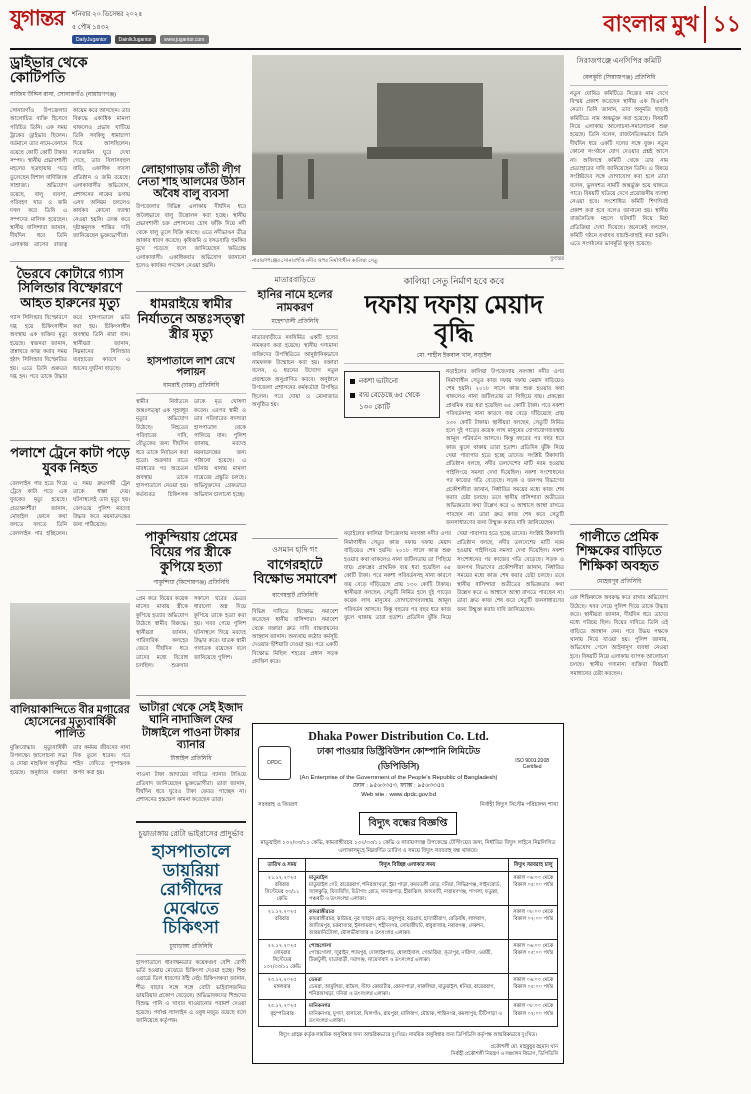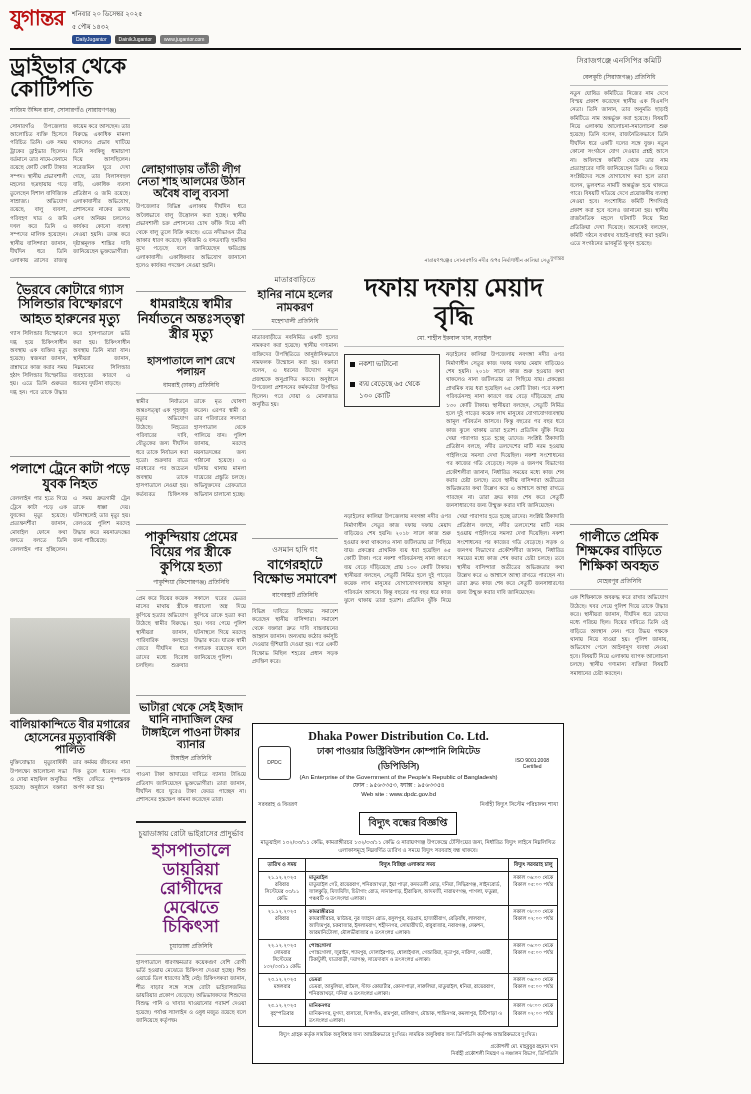--- a/index.html
+++ b/index.html
@@ -27,21 +27,21 @@
   .social.site { background:#7a7a7a; }
   .mast-right { display:flex; align-items:center; gap:6px; }
   .section-title { font-family:"Liberation Serif", serif; font-weight:bold;
     font-size:22px; color:#b11; }
   .page-no { font-family:"Liberation Serif", serif; font-weight:bold; font-size:22px;
     color:#b11; border-left:2px solid #b11; padding-left:6px; }
 
   
   .body-grid { display:flex; gap:6px; margin-top:5px; height:1030px; }
   .col { display:flex; flex-direction:column; }
-  .c1 { width:120px; } .c2 { width:110px; } .c3 { width:312px;align-items:flex-end; } .c4 { width:98px; }
+  .c1 { width:120px; } .c2 { width:110px; } .c3 { width:312px; } .c4 { width:98px; }
 
   
   .hl { font-family:"Liberation Serif", serif; font-weight:bold; color:#111;
     line-height:1.12; text-align:center; }
   .hl-xl { font-size:25px; }
   .hl-lg { font-size:17px; }
   .hl-md { font-size:13px; }
   .hl-sm { font-size:11px; }
   .kicker { font-size:7.5px; text-align:center; color:#333; margin-bottom:2px;
     font-family:"Liberation Serif", serif; }
@@ -108,26 +108,30 @@
             </span>
           <span class="social gray">
               <span>DainikJugantor</span>
             </span>
           <span class="social site">
               <span>www.jugantor.com</span>
             </span>
         </div>
       </div>
     </div>
+    <div class="mast-right">
+      <div class="section-title">বাংলার মুখ</div>
+      <div class="page-no">১১</div>
+    </div>
   </div>
 
   <div class="body-grid">
 
     <div class="col c1">
-      <div class="hl hl-xl" style="font-size:21px;text-align:left;">ড্রাইভার থেকে কোটিপতি</div>
+      <div class="hl hl-xl" style="font-size:14px;text-align:left;">ড্রাইভার থেকে কোটিপতি</div>
       <div class="byline">নাজিম উদ্দিন রানা, সোনারগাঁও (নারায়ণগঞ্জ)</div>
       <div class="txt cols2" style="height:150px;overflow:hidden;">সোনারগাঁও উপজেলার আলোচিত ব্যক্তি হিসেবে পরিচিত তিনি। এক সময় ট্রাকের ড্রাইভার ছিলেন। বর্তমানে তার নামে-বেনামে রয়েছে কোটি কোটি টাকার সম্পদ। স্থানীয় প্রভাবশালী মহলের ছত্রছায়ায় গড়ে তুলেছেন বিশাল বাণিজ্যিক সাম্রাজ্য। অভিযোগ রয়েছে, বালু ব্যবসা, পরিবহণ খাত ও জমি দখল করে তিনি এ সম্পদের মালিক হয়েছেন। স্থানীয় বাসিন্দারা জানান, দীর্ঘদিন ধরে তিনি এলাকায় ত্রাসের রাজত্ব কায়েম করে আসছেন। তার বিরুদ্ধে একাধিক মামলা থাকলেও প্রভাব খাটিয়ে তিনি সবকিছু ধামাচাপা দিয়ে আসছিলেন। সরেজমিন ঘুরে দেখা গেছে, তার বিলাসবহুল বাড়ি, একাধিক ব্যবসা প্রতিষ্ঠান ও জমি রয়েছে। এলাকাবাসীর অভিযোগ, প্রশাসনের নাকের ডগায় এসব অনিয়ম চললেও কার্যকর কোনো ব্যবস্থা নেওয়া হয়নি। তদন্ত করে দৃষ্টান্তমূলক শাস্তির দাবি জানিয়েছেন ভুক্তভোগীরা।</div>
 
       <div class="rule"></div>
       <div class="hl hl-md">ভৈরবে কোটারে গ্যাস সিলিন্ডার বিস্ফোরণে আহত হারুনের মৃত্যু</div>
       <div class="txt cols2" style="height:122px;overflow:hidden;margin-top:3px;">গ্যাস সিলিন্ডার বিস্ফোরণে দগ্ধ হয়ে চিকিৎসাধীন অবস্থায় এক ব্যক্তির মৃত্যু হয়েছে। স্বজনরা জানান, রান্নাঘরে কাজ করার সময় হঠাৎ সিলিন্ডার বিস্ফোরিত হয়। এতে তিনি গুরুতর দগ্ধ হন। পরে তাকে উদ্ধার করে হাসপাতালে ভর্তি করা হয়। চিকিৎসাধীন অবস্থায় তিনি মারা যান। স্থানীয়রা জানান, নিম্নমানের সিলিন্ডার ব্যবহারের কারণে এ ধরনের দুর্ঘটনা বাড়ছে।</div>
 
       <div class="rule"></div>
       <div class="hl hl-md">পলাশে ট্রেনে কাটা পড়ে যুবক নিহত</div>
       <div class="txt cols2" style="height:118px;overflow:hidden;margin-top:3px;">রেললাইন পার হতে গিয়ে ট্রেনে কাটা পড়ে এক যুবকের মৃত্যু হয়েছে। প্রত্যক্ষদর্শীরা জানান, মোবাইল ফোনে কথা বলতে বলতে তিনি রেললাইন পার হচ্ছিলেন। এ সময় দ্রুতগামী ট্রেন তাকে ধাক্কা দেয়। ঘটনাস্থলেই তার মৃত্যু হয়। রেলওয়ে পুলিশ মরদেহ উদ্ধার করে ময়নাতদন্তের জন্য পাঠিয়েছে।</div>
@@ -152,21 +156,21 @@
       <div class="byline" style="text-align:center;">পাকুন্দিয়া (কিশোরগঞ্জ) প্রতিনিধি</div>
       <div class="txt cols2" style="height:96px;overflow:hidden;">প্রেম করে বিয়ের কয়েক মাসের মাথায় স্ত্রীকে কুপিয়ে হত্যার অভিযোগ উঠেছে স্বামীর বিরুদ্ধে। স্থানীয়রা জানান, পারিবারিক কলহের জেরে দীর্ঘদিন ধরে তাদের মধ্যে বিরোধ চলছিল। শুক্রবার সকালে ঘরের ভেতর ধারালো অস্ত্র দিয়ে কুপিয়ে তাকে হত্যা করা হয়। খবর পেয়ে পুলিশ ঘটনাস্থলে গিয়ে মরদেহ উদ্ধার করে। ঘাতক স্বামী পলাতক রয়েছেন বলে জানিয়েছে পুলিশ।</div>
 
       <div class="rule"></div>
       <div class="hl hl-sm">ভাটারা থেকে সেই ইজাদ ঘানি নাদাজিল ফের টাঙ্গাইলে পাওনা টাকার ব্যানার</div>
       <div class="byline" style="text-align:center;">টাঙ্গাইল প্রতিনিধি</div>
       <div class="txt" style="height:46px;overflow:hidden;">পাওনা টাকা আদায়ের দাবিতে ব্যানার টাঙিয়ে প্রতিবাদ জানিয়েছেন ভুক্তভোগীরা। তারা জানান, দীর্ঘদিন ধরে ঘুরেও টাকা ফেরত পাচ্ছেন না। প্রশাসনের হস্তক্ষেপ কামনা করেছেন তারা।</div>
 
       <div class="rule-d"></div>
       <div class="kicker">চুয়াডাঙ্গায় রোটা ভাইরাসের প্রাদুর্ভাব</div>
-      <div class="hl hl-lg" style="color:#701a75;font-family:Liberation Mono, monospace;">হাসপাতালে ডায়রিয়া রোগীদের মেঝেতে চিকিৎসা</div>
+      <div class="hl hl-lg" style="color:#0c4a6e;">হাসপাতালে ডায়রিয়া রোগীদের মেঝেতে চিকিৎসা</div>
       <div class="byline" style="text-align:center;">চুয়াডাঙ্গা প্রতিনিধি</div>
       <div class="txt" style="height:70px;overflow:hidden;">হাসপাতালে ধারণক্ষমতার কয়েকগুণ বেশি রোগী ভর্তি হওয়ায় মেঝেতে চিকিৎসা দেওয়া হচ্ছে। শিশু ওয়ার্ডে তিল ধারণের ঠাঁই নেই। চিকিৎসকরা জানান, শীত বাড়ার সঙ্গে সঙ্গে রোটা ভাইরাসজনিত ডায়রিয়ার প্রকোপ বেড়েছে। অভিভাবকদের শিশুদের বিশুদ্ধ পানি ও খাবার খাওয়ানোর পরামর্শ দেওয়া হয়েছে। পর্যাপ্ত স্যালাইন ও ওষুধ মজুত রয়েছে বলে জানিয়েছে কর্তৃপক্ষ।</div>
     </div>
 
     <div class="col c3">
       <div class="photo ph-river" style="height:200px;">
         <div style="position:absolute;left:40%;top:14%;width:34%;height:34%;background:#6d6d66;"></div>
         <div style="position:absolute;left:37%;top:46%;width:40%;height:6%;background:#57574f;"></div>
         <div style="position:absolute;left:0;bottom:0;width:100%;height:22%;background:linear-gradient(#9b9b95,#87877f);"></div>
         <div style="position:absolute;left:8%;top:50%;width:2%;height:22%;background:#5a5a53;"></div>
@@ -185,30 +189,31 @@
           <div class="hl hl-sm">হানির নামে হলের নামকরণ</div>
           <div class="byline" style="text-align:center;">মহেশখালী প্রতিনিধি</div>
           <div class="txt" style="height:200px;overflow:hidden;">মাতারবাড়ীতে নবনির্মিত একটি হলের নামকরণ করা হয়েছে। স্থানীয় গণ্যমান্য ব্যক্তিদের উপস্থিতিতে আনুষ্ঠানিকভাবে নামফলক উন্মোচন করা হয়। বক্তারা বলেন, এ ধরনের উদ্যোগ নতুন প্রজন্মকে অনুপ্রাণিত করবে। অনুষ্ঠানে উপজেলা প্রশাসনের কর্মকর্তারা উপস্থিত ছিলেন। পরে দোয়া ও মোনাজাত অনুষ্ঠিত হয়।</div>
           <div class="rule"></div>
           <div class="kicker">ওসমান হাদি গং</div>
           <div class="hl hl-md">বাগেরহাটে বিক্ষোভ সমাবেশ</div>
           <div class="byline" style="text-align:center;">বাগেরহাট প্রতিনিধি</div>
           <div class="txt" style="height:110px;overflow:hidden;">বিভিন্ন দাবিতে বিক্ষোভ সমাবেশ করেছেন স্থানীয় বাসিন্দারা। সমাবেশ থেকে বক্তারা দ্রুত দাবি বাস্তবায়নের আহ্বান জানান। অন্যথায় কঠোর কর্মসূচি দেওয়ার হুঁশিয়ারি দেওয়া হয়। পরে একটি বিক্ষোভ মিছিল শহরের প্রধান সড়ক প্রদক্ষিণ করে।</div>
         </div>
         <div style="flex:1;">
+          <div class="kicker" style="font-size:9px;">কালিয়া সেতু নির্মাণ হবে কবে</div>
           <div class="hl hl-xl">দফায় দফায় মেয়াদ বৃদ্ধি</div>
           <div class="byline" style="text-align:center;">মো. শাহীন ইকবাল খান, নড়াইল</div>
           <div style="display:flex;gap:6px;">
             <div style="width:96px;">
               <div class="bullets">
                 <div>
                     <span class="sq"></span>
                     <span>নকশা ভাটানো</span>
                   </div>
-                <div style="margin-top:9px;">
+                <div style="margin-top:3px;">
                     <span class="sq"></span>
                     <span>ব্যয় বেড়েছে ৬৫ থেকে ১৩০ কোটি</span>
                   </div>
               </div>
             </div>
             <div style="flex:1;" class="txt">নড়াইলের কালিয়া উপজেলায় নবগঙ্গা নদীর ওপর নির্মাণাধীন সেতুর কাজ দফায় দফায় মেয়াদ বাড়িয়েও শেষ হয়নি। ২০১৮ সালে কাজ শুরু হওয়ার কথা থাকলেও নানা জটিলতায় তা পিছিয়ে যায়। প্রকল্পের প্রাথমিক ব্যয় ধরা হয়েছিল ৬৫ কোটি টাকা। পরে নকশা পরিবর্তনসহ নানা কারণে ব্যয় বেড়ে দাঁড়িয়েছে প্রায় ১৩০ কোটি টাকায়। স্থানীয়রা বলছেন, সেতুটি নির্মিত হলে দুই পাড়ের কয়েক লাখ মানুষের যোগাযোগব্যবস্থায় আমূল পরিবর্তন আসবে। কিন্তু বছরের পর বছর ধরে কাজ ঝুলে থাকায় তারা হতাশ। প্রতিদিন ঝুঁকি নিয়ে খেয়া পারাপার হতে হচ্ছে তাদের। সংশ্লিষ্ট ঠিকাদারি প্রতিষ্ঠান বলছে, নদীর তলদেশের মাটি নরম হওয়ায় পাইলিংয়ে সমস্যা দেখা দিয়েছিল। নকশা সংশোধনের পর কাজের গতি বেড়েছে। সড়ক ও জনপথ বিভাগের প্রকৌশলীরা জানান, নির্ধারিত সময়ের মধ্যে কাজ শেষ করার চেষ্টা চলছে। তবে স্থানীয় বাসিন্দারা অতীতের অভিজ্ঞতার কথা উল্লেখ করে এ আশ্বাসে আস্থা রাখতে পারছেন না। তারা দ্রুত কাজ শেষ করে সেতুটি জনসাধারণের জন্য উন্মুক্ত করার দাবি জানিয়েছেন।</div>
           </div>
           <div class="txt cols2" style="height:150px;overflow:hidden;margin-top:3px;">নড়াইলের কালিয়া উপজেলায় নবগঙ্গা নদীর ওপর নির্মাণাধীন সেতুর কাজ দফায় দফায় মেয়াদ বাড়িয়েও শেষ হয়নি। ২০১৮ সালে কাজ শুরু হওয়ার কথা থাকলেও নানা জটিলতায় তা পিছিয়ে যায়। প্রকল্পের প্রাথমিক ব্যয় ধরা হয়েছিল ৬৫ কোটি টাকা। পরে নকশা পরিবর্তনসহ নানা কারণে ব্যয় বেড়ে দাঁড়িয়েছে প্রায় ১৩০ কোটি টাকায়। স্থানীয়রা বলছেন, সেতুটি নির্মিত হলে দুই পাড়ের কয়েক লাখ মানুষের যোগাযোগব্যবস্থায় আমূল পরিবর্তন আসবে। কিন্তু বছরের পর বছর ধরে কাজ ঝুলে থাকায় তারা হতাশ। প্রতিদিন ঝুঁকি নিয়ে খেয়া পারাপার হতে হচ্ছে তাদের। সংশ্লিষ্ট ঠিকাদারি প্রতিষ্ঠান বলছে, নদীর তলদেশের মাটি নরম হওয়ায় পাইলিংয়ে সমস্যা দেখা দিয়েছিল। নকশা সংশোধনের পর কাজের গতি বেড়েছে। সড়ক ও জনপথ বিভাগের প্রকৌশলীরা জানান, নির্ধারিত সময়ের মধ্যে কাজ শেষ করার চেষ্টা চলছে। তবে স্থানীয় বাসিন্দারা অতীতের অভিজ্ঞতার কথা উল্লেখ করে এ আশ্বাসে আস্থা রাখতে পারছেন না। তারা দ্রুত কাজ শেষ করে সেতুটি জনসাধারণের জন্য উন্মুক্ত করার দাবি জানিয়েছেন।</div>
         </div>
       </div>

